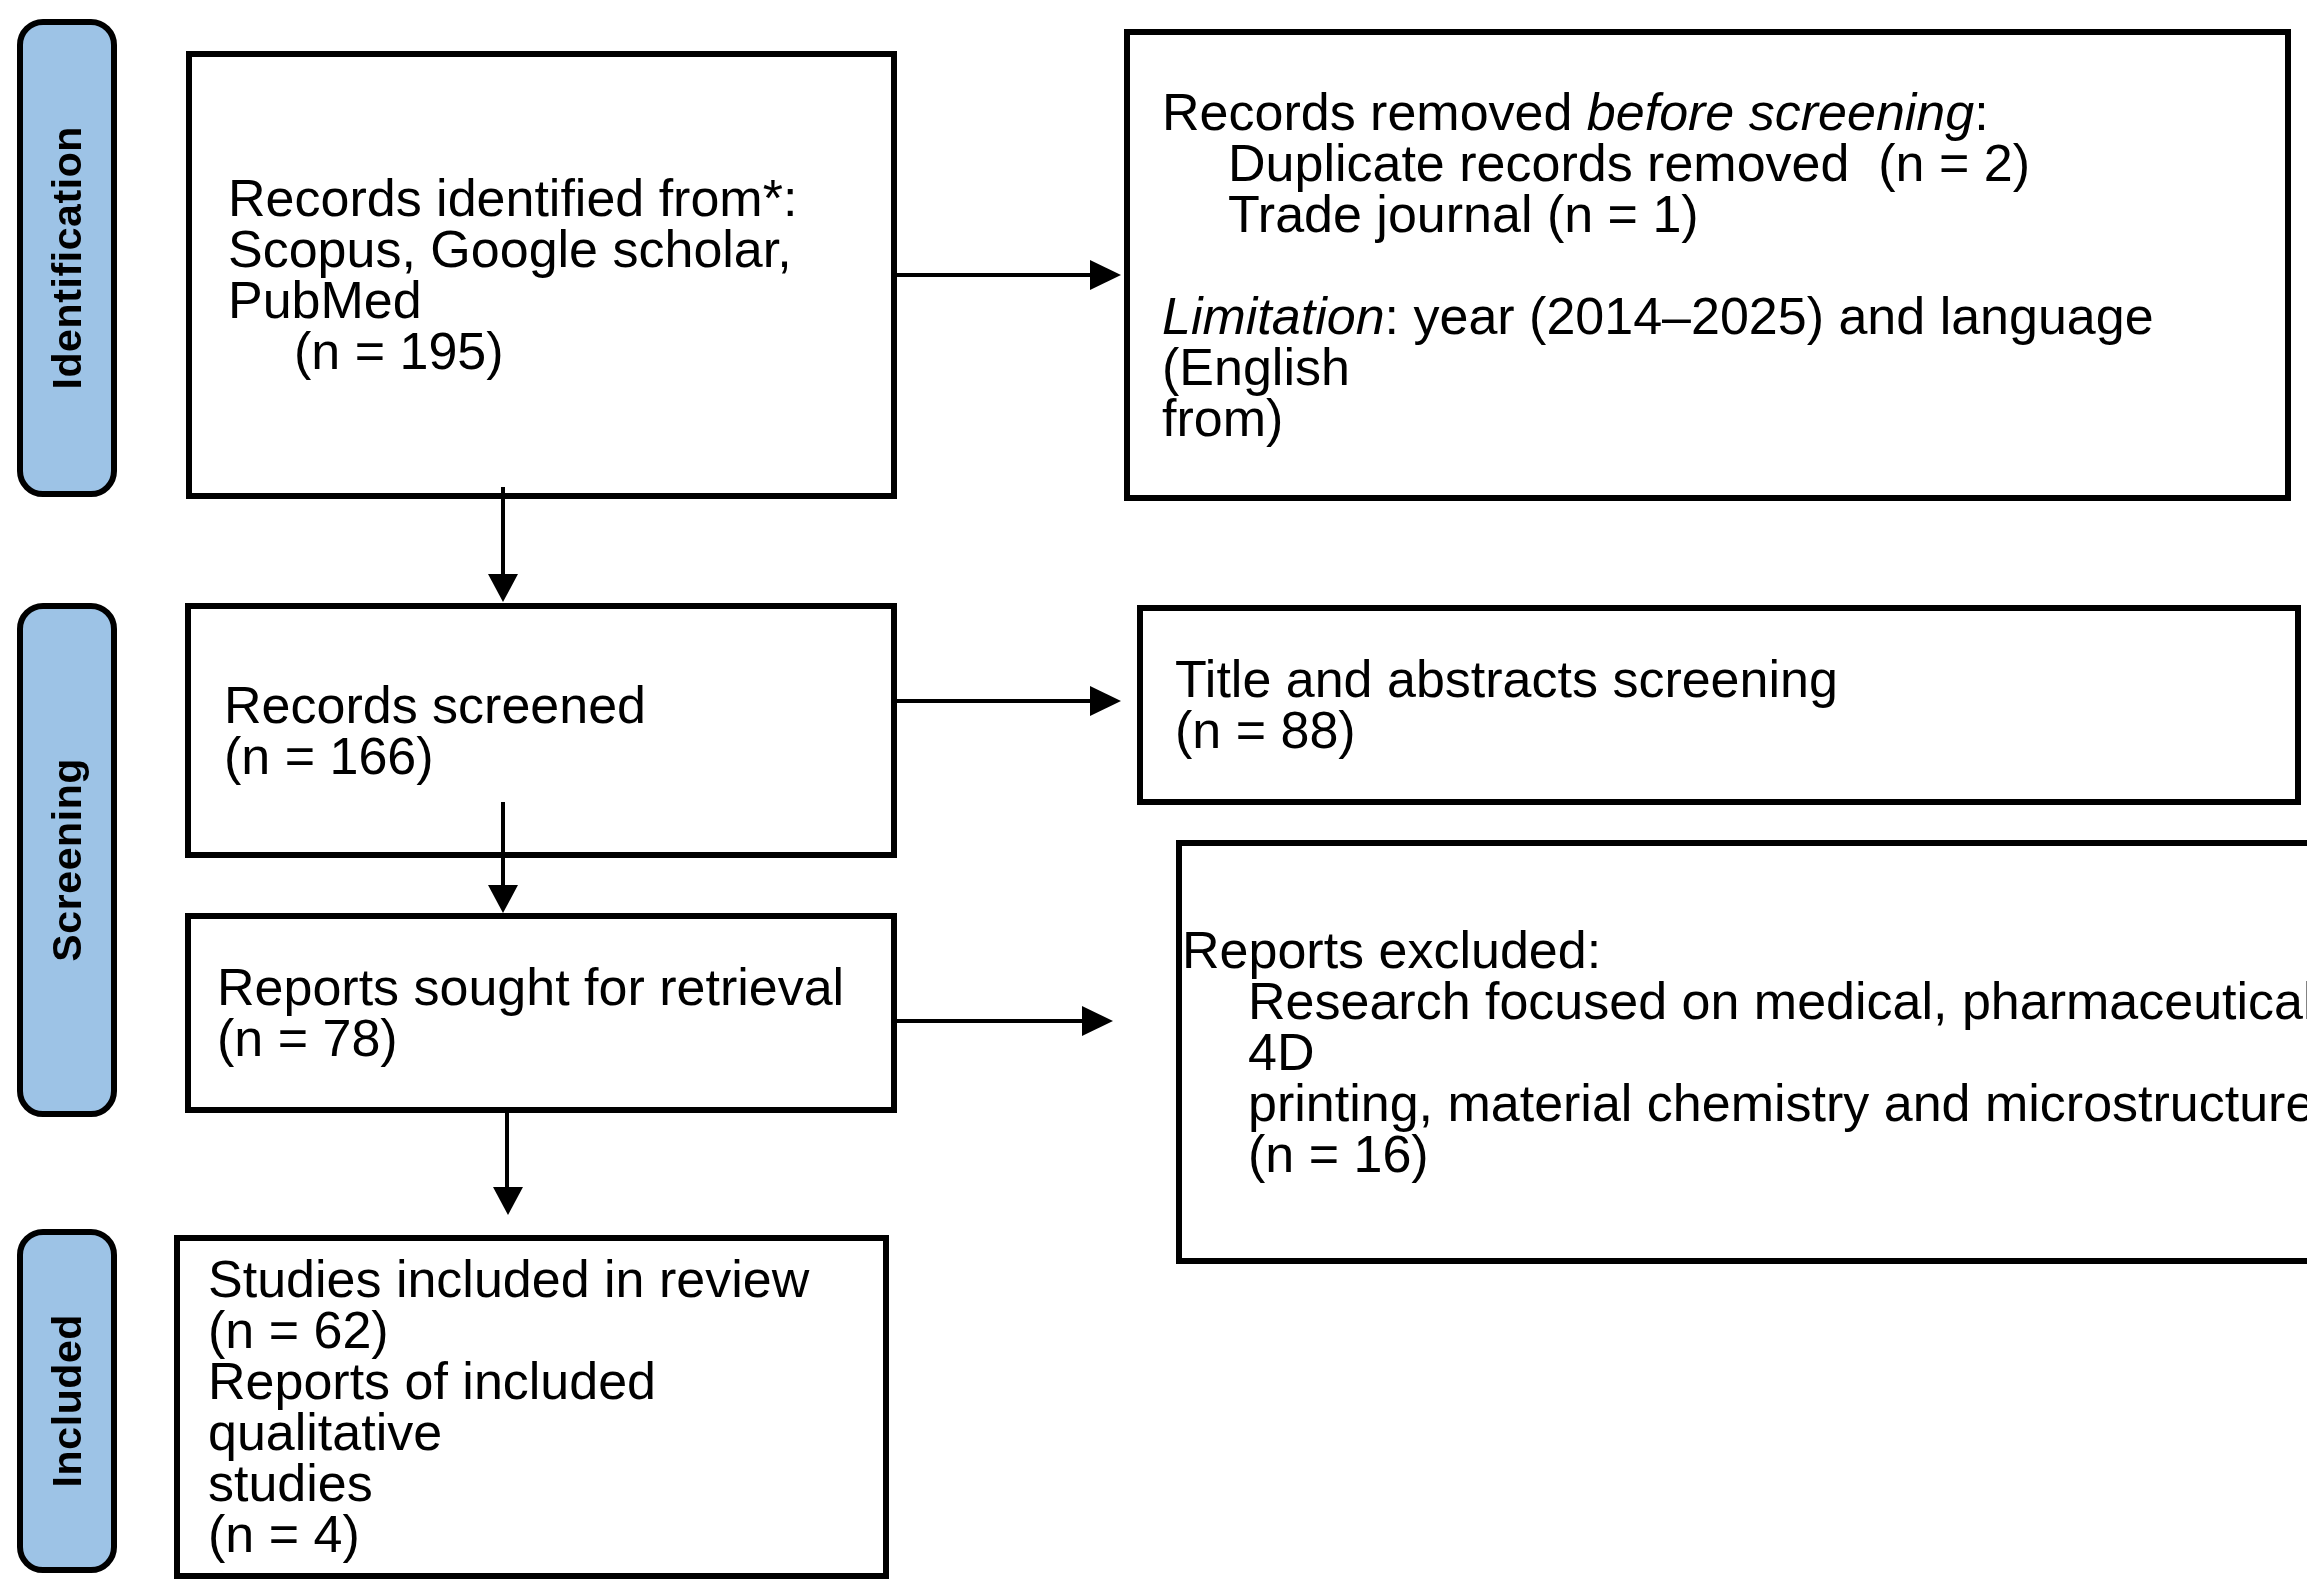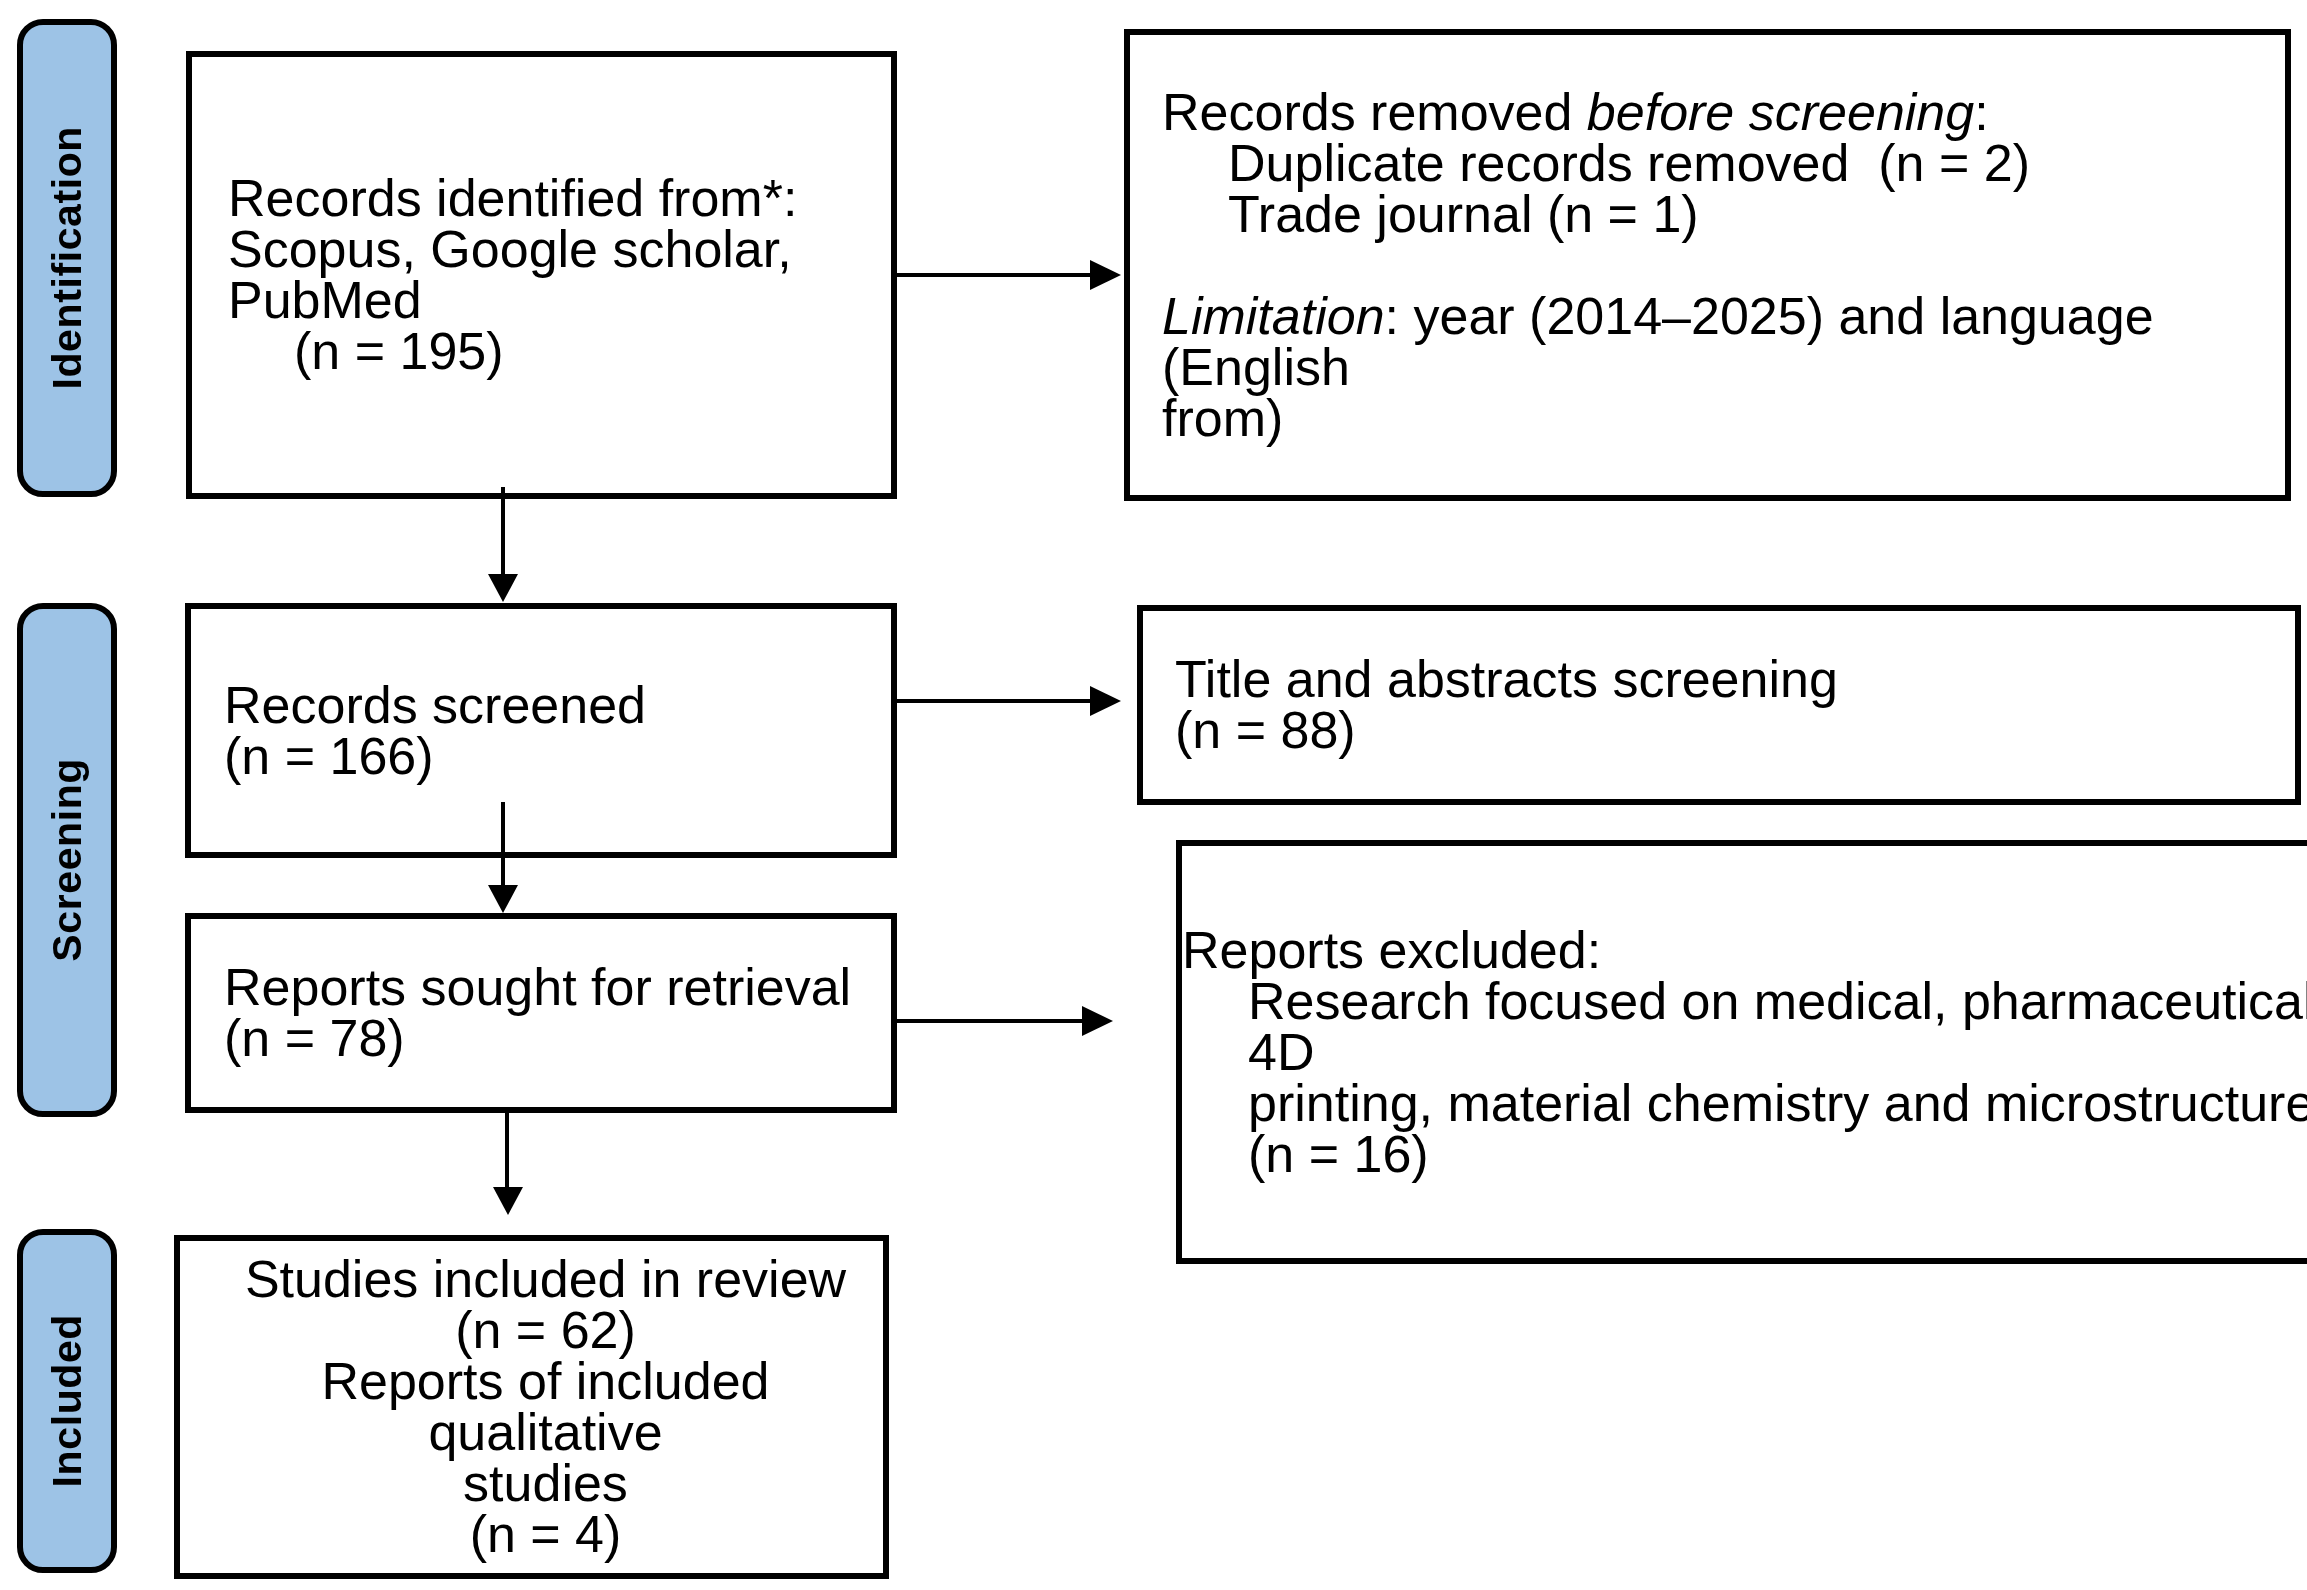--- a/index.html
+++ b/index.html
@@ -54,23 +54,23 @@
     background: #FFFFFF;
     border: 6.4px solid var(--box-border);
     display: flex;
     flex-direction: column;
     justify-content: center;
   }
   #box-records-identified { left: 186px;  top: 27px;   width: 711px; height: 448px; padding-left: 36px; margin-top: 24px; }
   #box-records-removed    { left: 1124px; top: 29px;   width: 1167px; height: 472px; padding-left: 32px; }
   #box-records-screened   { left: 185px;  top: 603px;  width: 712px; height: 255px; padding-left: 33px; }
   #box-title-abstracts    { left: 1124px; top: 605px;  width: 1164px; height: 200px; padding-left: 32px; margin-left: 13px; }
-  #box-reports-sought     { left: 185px;  top: 913px; width: 712px; height: 200px; padding-left: 33px; }
+  #box-reports-sought     { left: 185px;  top: 913px; width: 712px; height: 200px; padding-left: 26px; }
   #box-reports-excluded   { left: 1176px; top: 840px; width: 1179px; height: 424px; }
-  #box-studies-included   { left: 174px;  top: 1235px; width: 715px; height: 344px; padding-left: 28px; text-align: center; }
+  #box-studies-included   { left: 174px;  top: 1235px; width: 715px; height: 344px; padding-left: 28px; }
 
   .line {
     font-size: 52px;
     line-height: 51px;
     min-height: 51px;
     white-space: pre-wrap;
     color: var(--text-color);
   }
   .line.indent { padding-left: 66px; }
   .it { font-style: italic; }

